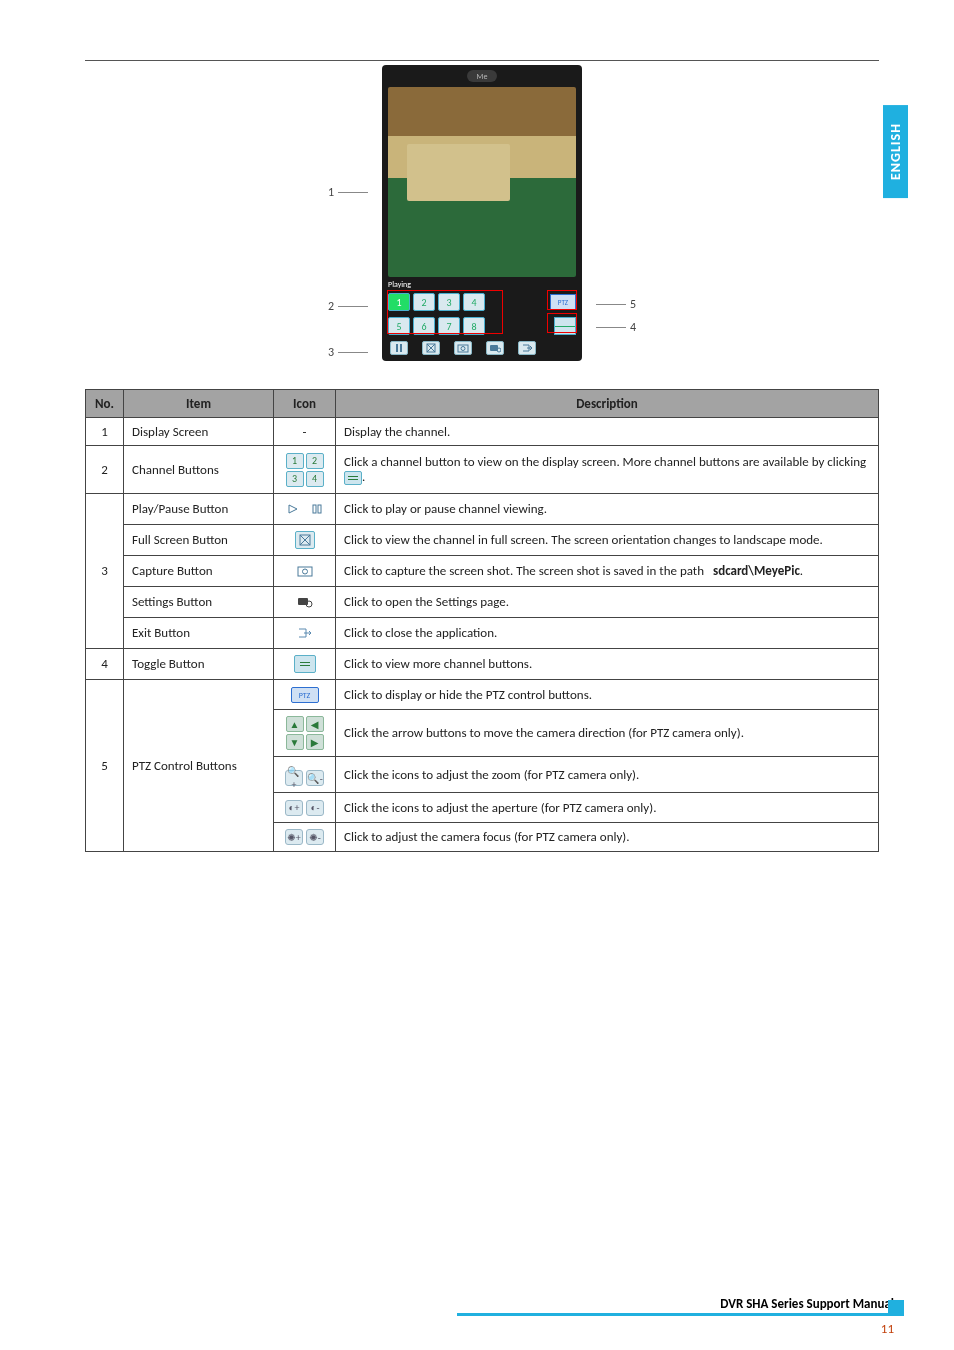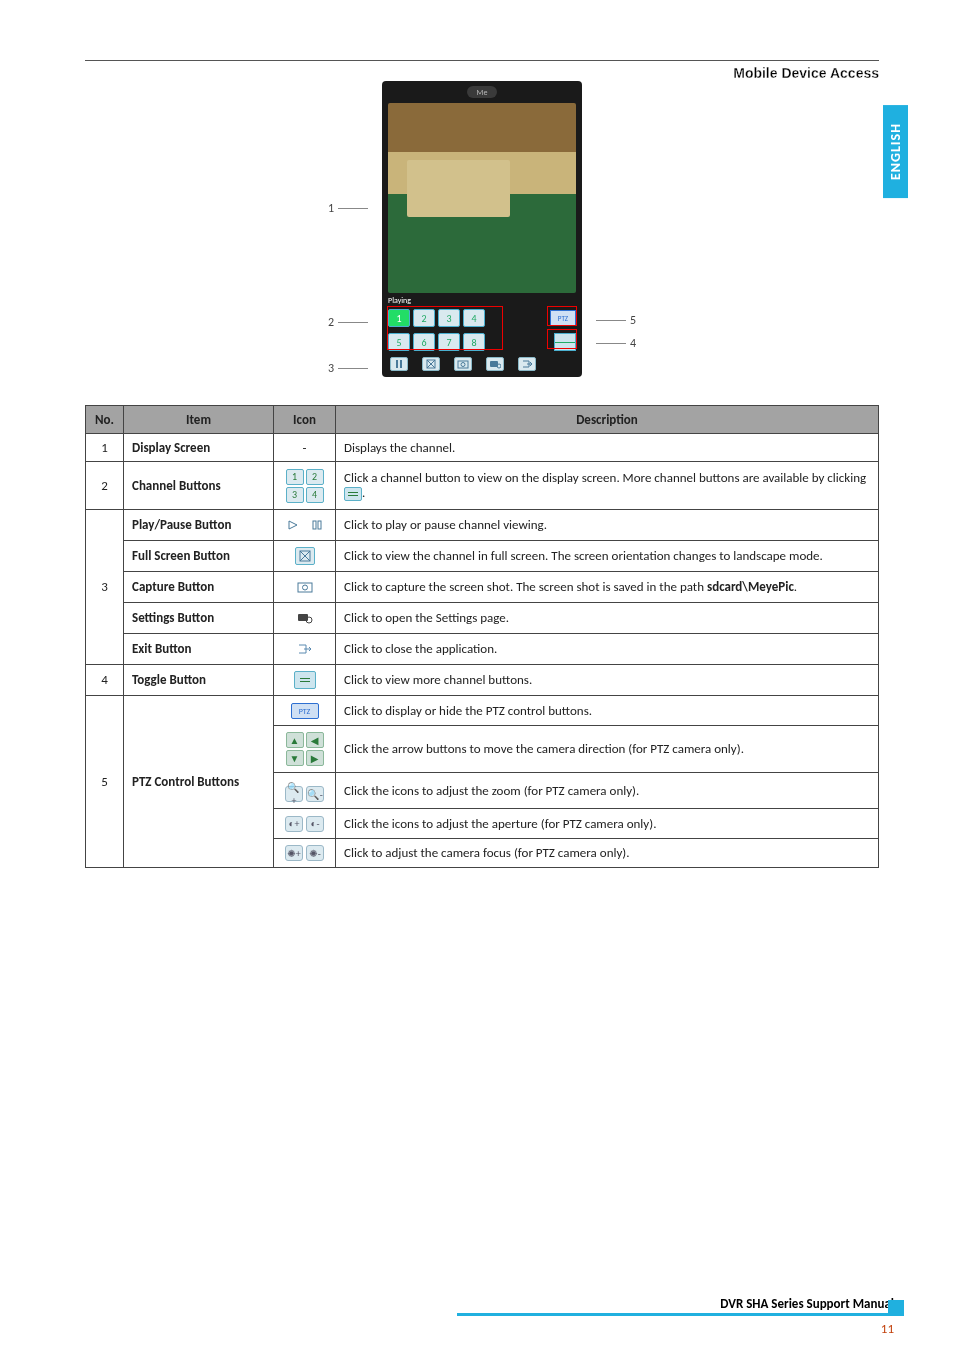--- a/index.html
+++ b/index.html
@@ -40,48 +40,47 @@
   .co2{ top:234px; left:-34px;} .co2 .line{width:30px;}
   .co3{ top:280px; left:-34px;} .co3 .line{width:30px;}
   .co5{ top:232px; right:-34px;} .co5 .line{width:30px;}
   .co4{ top:255px; right:-34px;} .co4 .line{width:30px;}
 
   
   table.ref { border-collapse: collapse; width: 100%; font-size: 13px; }
   table.ref th, table.ref td { border: 1px solid #444; padding: 6px 8px; vertical-align: middle; }
   table.ref thead th { background: #a3a3a3; font-weight: 700; text-align: center; color:#222;}
   table.ref td.no { text-align:center; width:38px; }
-  table.ref td.item { font-weight:700; width:150px; }
+  table.ref td.item { font-weight:400; width:150px; }
   table.ref td.icon { width:62px; text-align:center; }
   .ico-grid { display:inline-grid; grid-template-columns: repeat(2, 18px); gap:2px; }
   .ico-grid span { display:flex; align-items:center; justify-content:center; height:16px; border:1px solid #5bb0c8; background:#dceaf0; font-size:10px; color:#2a7a3a; border-radius:2px;}
   .ico-box { display:inline-flex; align-items:center; justify-content:center; width:20px; height:18px; border:1px solid #5bb0c8; background:#dceaf0; border-radius:2px; vertical-align:middle;}
   .ico-box.nb{border:none;background:none;}
   .ico-pair { display:inline-flex; gap:4px; align-items:center;}
-  .desc strong{font-weight:700;}
+  .desc strong{font-weight:700;margin-left:6px;}
   .inline-toggle { display:inline-flex; flex-direction:column; width:18px; height:14px; border:1px solid #5bb0c8; background:#cde5ee; vertical-align:middle; justify-content:center; align-items:center; border-radius:2px;}
   .inline-toggle .d{width:10px;height:1px;background:#2a7a3a;margin:1px 0;}
   .arrow-grid{display:inline-grid; grid-template-columns:repeat(2,18px); gap:2px;}
   .arrow-grid span{width:18px;height:16px;background:#cfe0d8;border:1px solid #8bb89a;display:flex;align-items:center;justify-content:center;font-size:10px;color:#2a7a3a;border-radius:2px;}
   .mag{display:inline-flex;gap:3px;}
   .mag span{width:18px;height:16px;background:#dceaf0;border:1px solid #9bb8c7;border-radius:3px;display:flex;align-items:center;justify-content:center;font-size:10px;color:#556;}
   .ptz-label{display:inline-flex;width:28px;height:16px;border:1px solid #2d6fd1;background:#cfe0f4;font-size:8px;color:#2d6fd1;align-items:center;justify-content:center;border-radius:2px;}
 
   .footer { position:absolute; bottom:34px; left:85px; right:60px; }
   .footer-label { text-align:right; font-size:13px; font-weight:700; color:#000; }
   .footer-line { height:3px; background:#20b0df; margin-top:2px; margin-left: 46%; }
   .page-tick { position:absolute; right:50px; bottom:34px; width:16px; height:16px; background:#20b0df;}
   .pgnum { position:absolute; right:60px; bottom:14px; font-size:13px; color:#c2410c;}
 </style>
 </head>
 <body>
 
 <div class="page">
   <hr class="hr-top">
-  <div class="header-label">Mobile Device Access</div>
 
   <div class="lang-tab">ENGLISH</div>
 
 
   <div class="figure-wrap">
     <div class="phone">
       <div class="phone-header">
           <span>Me</span>
         </div>
       <div class="phone-video"></div>
@@ -168,21 +167,21 @@
         <th>Item</th>
         <th>Icon</th>
         <th>Description</th>
       </tr>
     </thead>
     <tbody>
       <tr>
         <td class="no">1</td>
         <td class="item">Display Screen</td>
         <td class="icon">-</td>
-        <td class="desc">Displays the channel.</td>
+        <td class="desc">Display the channel.</td>
       </tr>
       <tr>
         <td class="no">2</td>
         <td class="item">Channel Buttons</td>
         <td class="icon">
           <span class="ico-grid">
             <span>1</span>
               <span>2</span>
             <span>3</span>
               <span>4</span>

